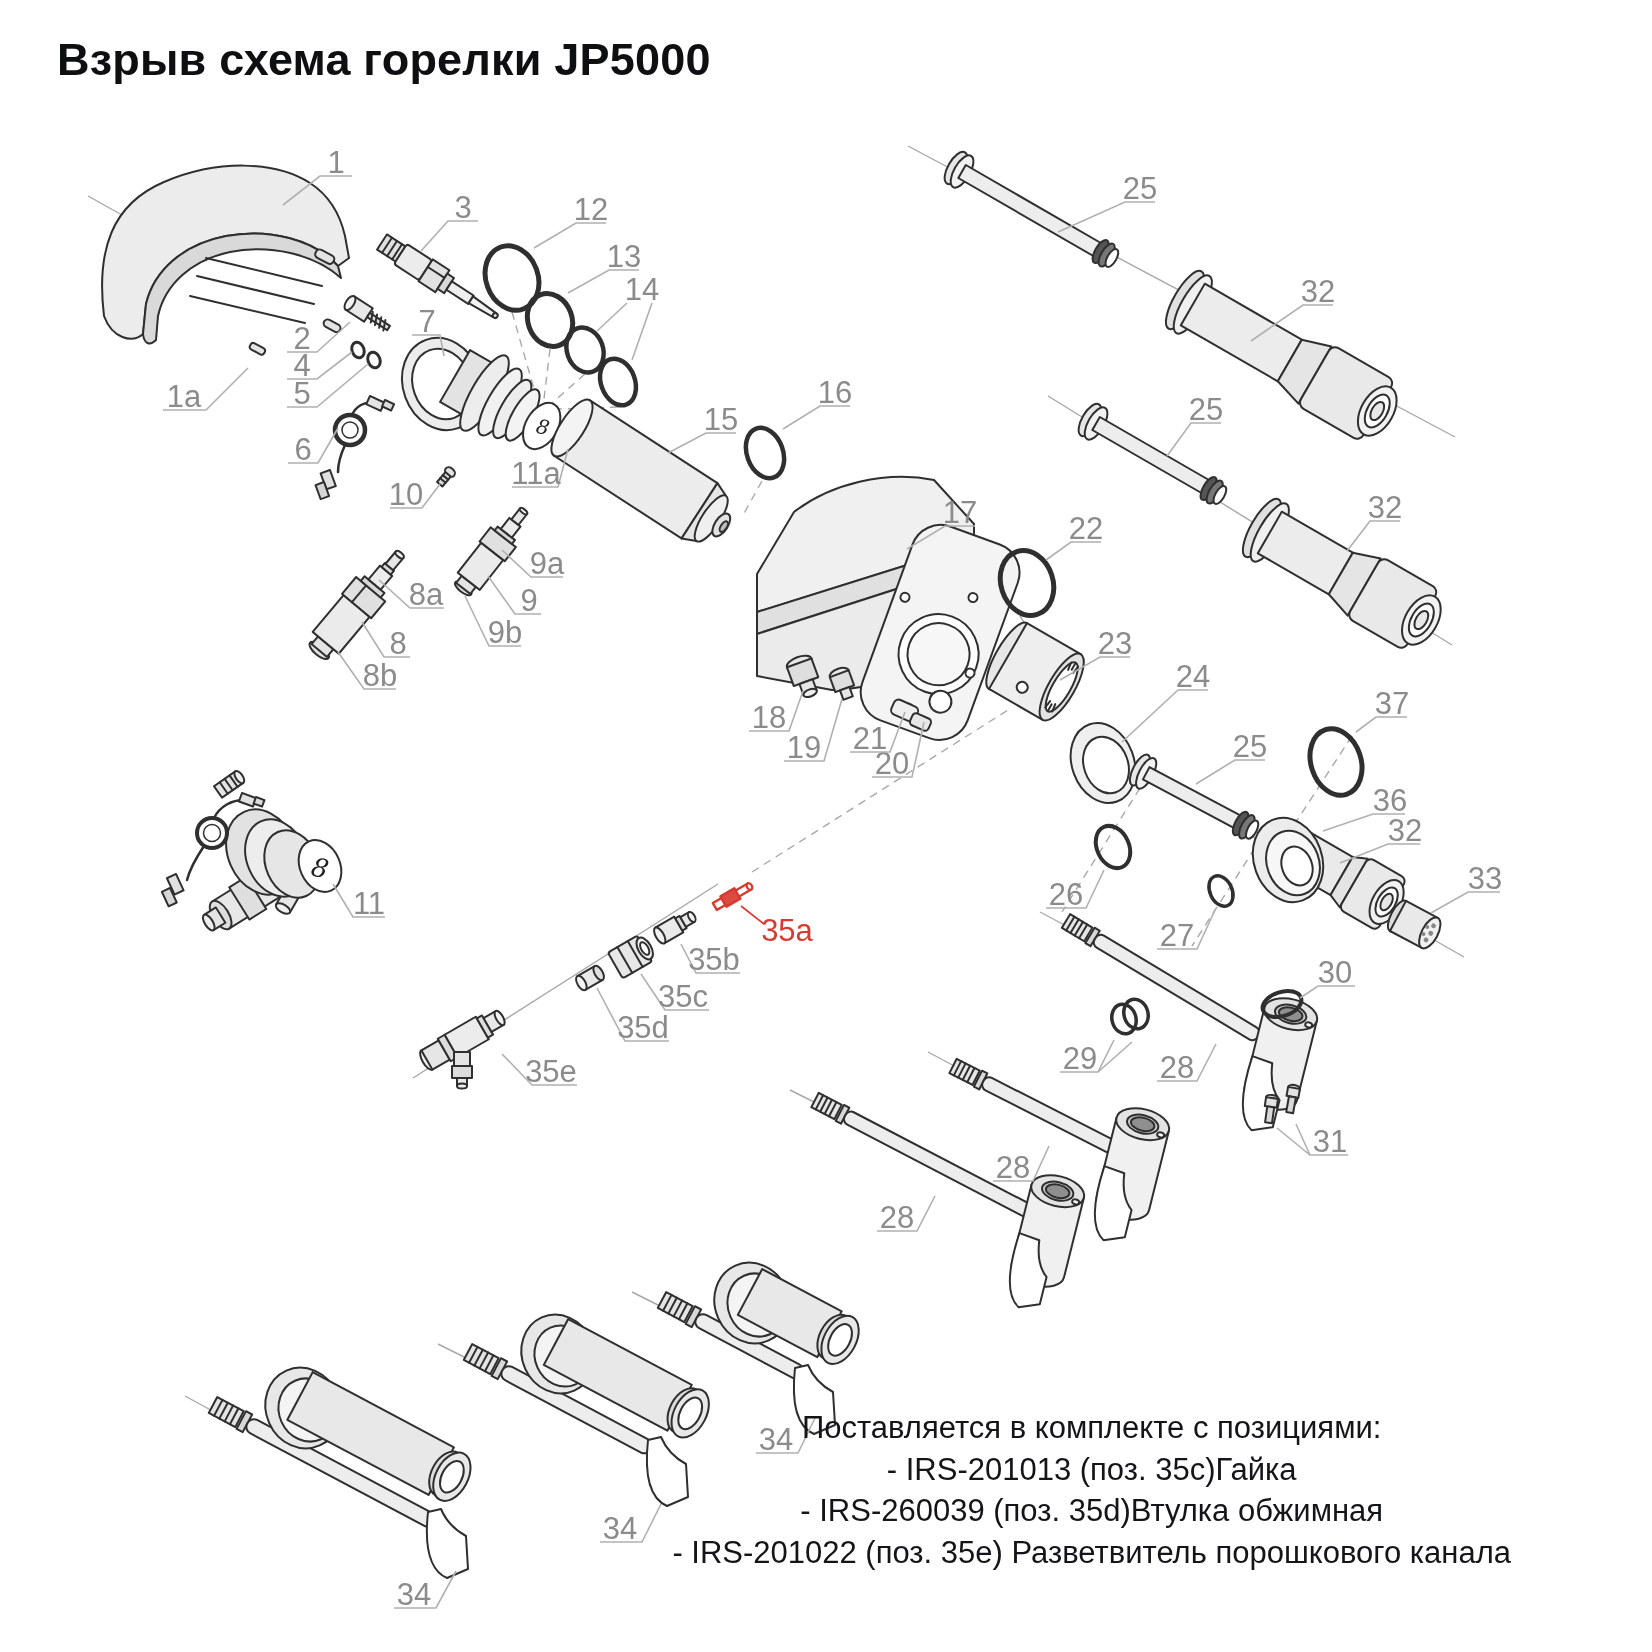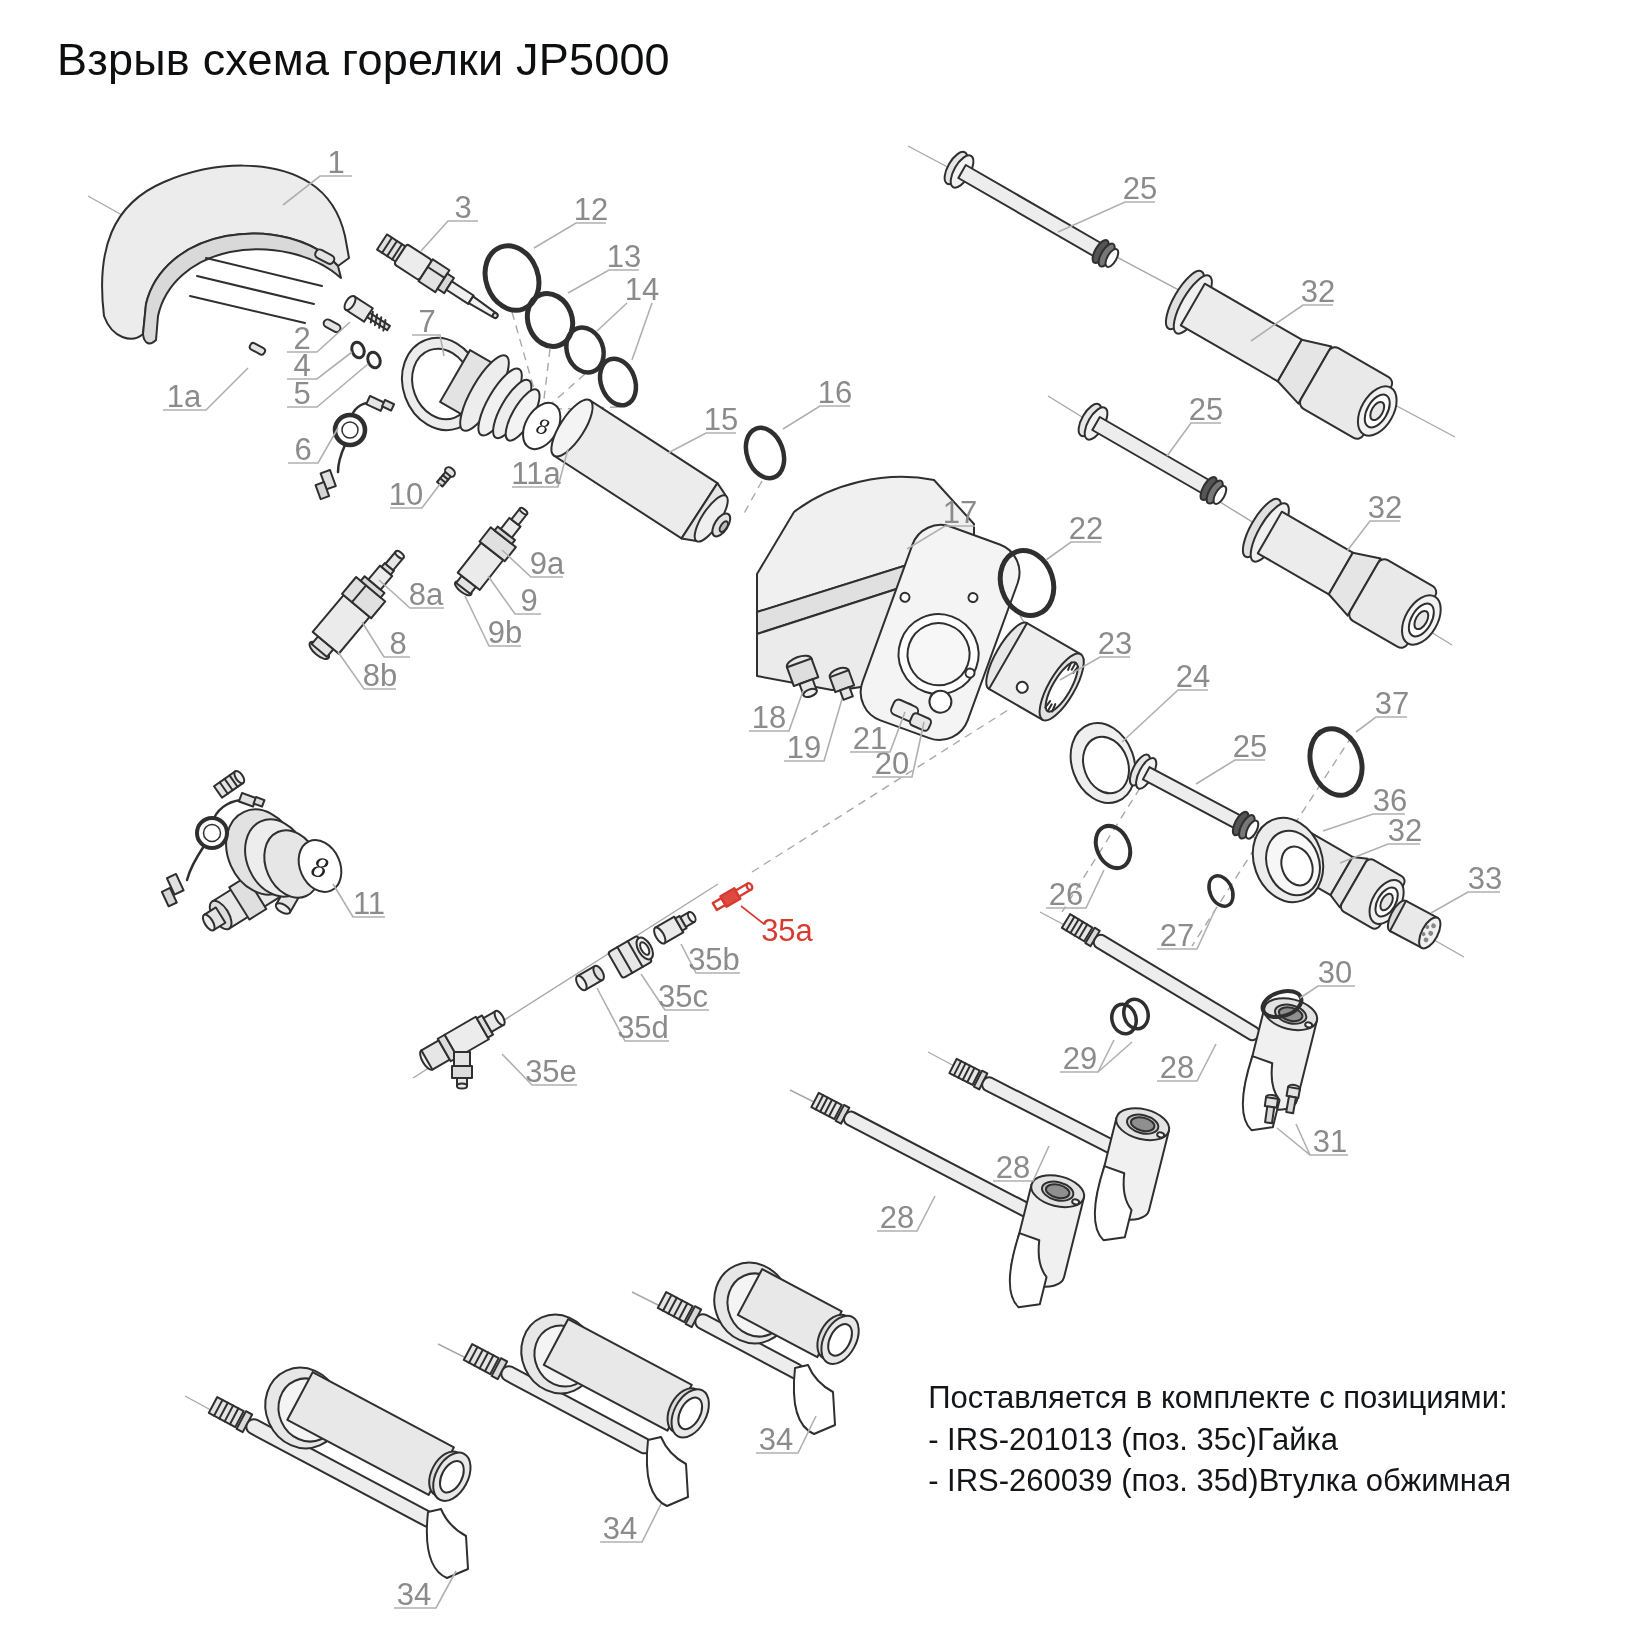--- a/index.html
+++ b/index.html
@@ -1,20 +1,20 @@
 <!DOCTYPE html>
 <html><head>
 <meta charset="utf-8">
 <style>
   html,body{margin:0;padding:0;background:#fff}
   body{width:1652px;height:1652px;font-family:"Liberation Sans",sans-serif}
   .stage{position:relative;width:1652px;height:1652px;overflow:hidden;background:#fff}
-  .title{position:absolute;left:57px;top:34px;font-size:45px;font-weight:400;color:#0e0f11;letter-spacing:.2px}
+  .title{position:absolute;left:57px;top:34px;font-size:45px;font-weight:700;color:#0e0f11;letter-spacing:.2px}
   .stage svg{position:absolute;left:0;top:0}
-  .notes{position:absolute;right:141px;top:1377px;text-align:left;font-size:31px;line-height:41.5px;color:#131518;white-space:nowrap}
+  .notes{position:absolute;right:141px;top:1407px;text-align:center;font-size:31px;line-height:41.5px;color:#131518;white-space:nowrap}
   text.callout{font-size:31px;fill:#8b8b8b;text-anchor:middle;dominant-baseline:central}
   text.callout.red{fill:#d93a30}
   text.mark8{font-family:"DejaVu Serif","Liberation Serif",serif;font-style:italic;fill:#222;text-anchor:middle;dominant-baseline:central}
 </style>
 </head>
 <body>
 
 <div class="stage">
   <div class="title">Взрыв схема горелки JP5000</div>
 
@@ -622,15 +622,16 @@
         <polyline points="1407,717 1376,717 1356,732" fill="none" stroke="#b0b0b0" stroke-width="1.6"></polyline>
         <text x="1392" y="703" class="callout">37</text>
       </g>
   </svg>
 
   <div class="notes">
     <div>Поставляется в комплекте с позициями:</div>
     <div id="note-lines">
         <div>- IRS-201013 (поз. 35c)Гайка</div>
         <div>- IRS-260039 (поз. 35d)Втулка обжимная</div>
+        <div>- IRS-201022 (поз. 35e) Разветвитель порошкового канала</div>
       </div>
   </div>
 </div>
 
 </body></html>

